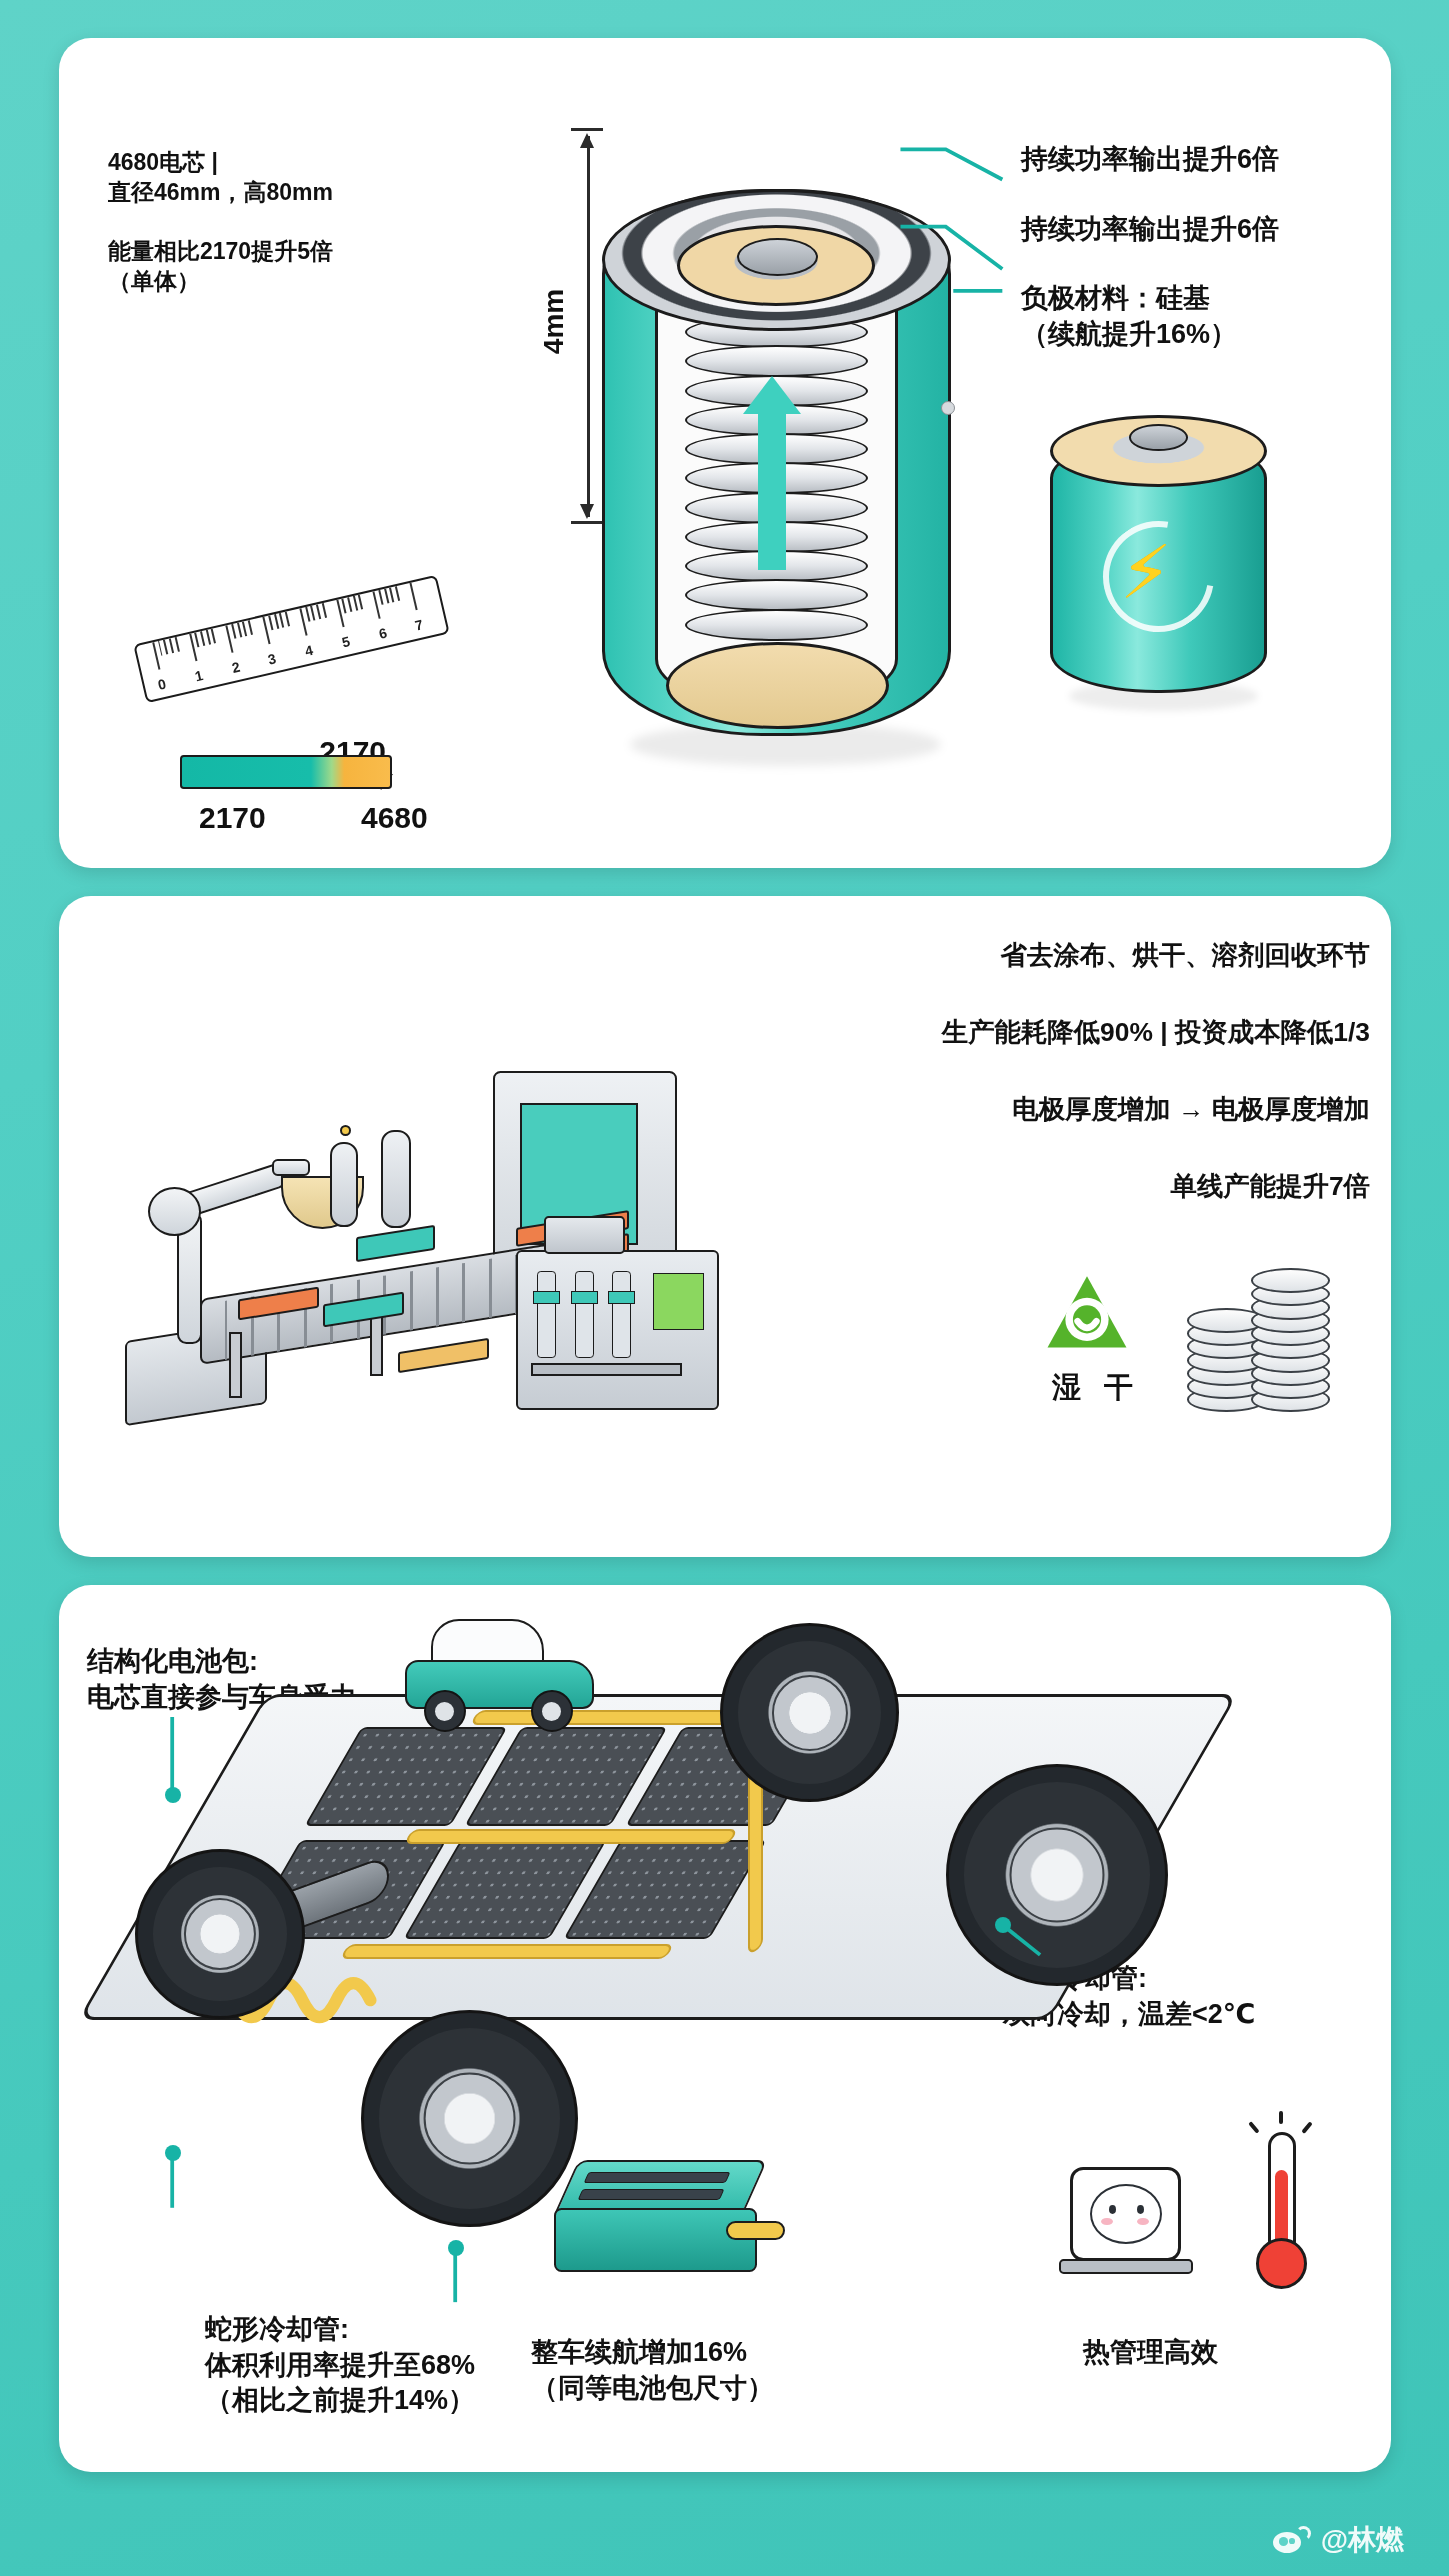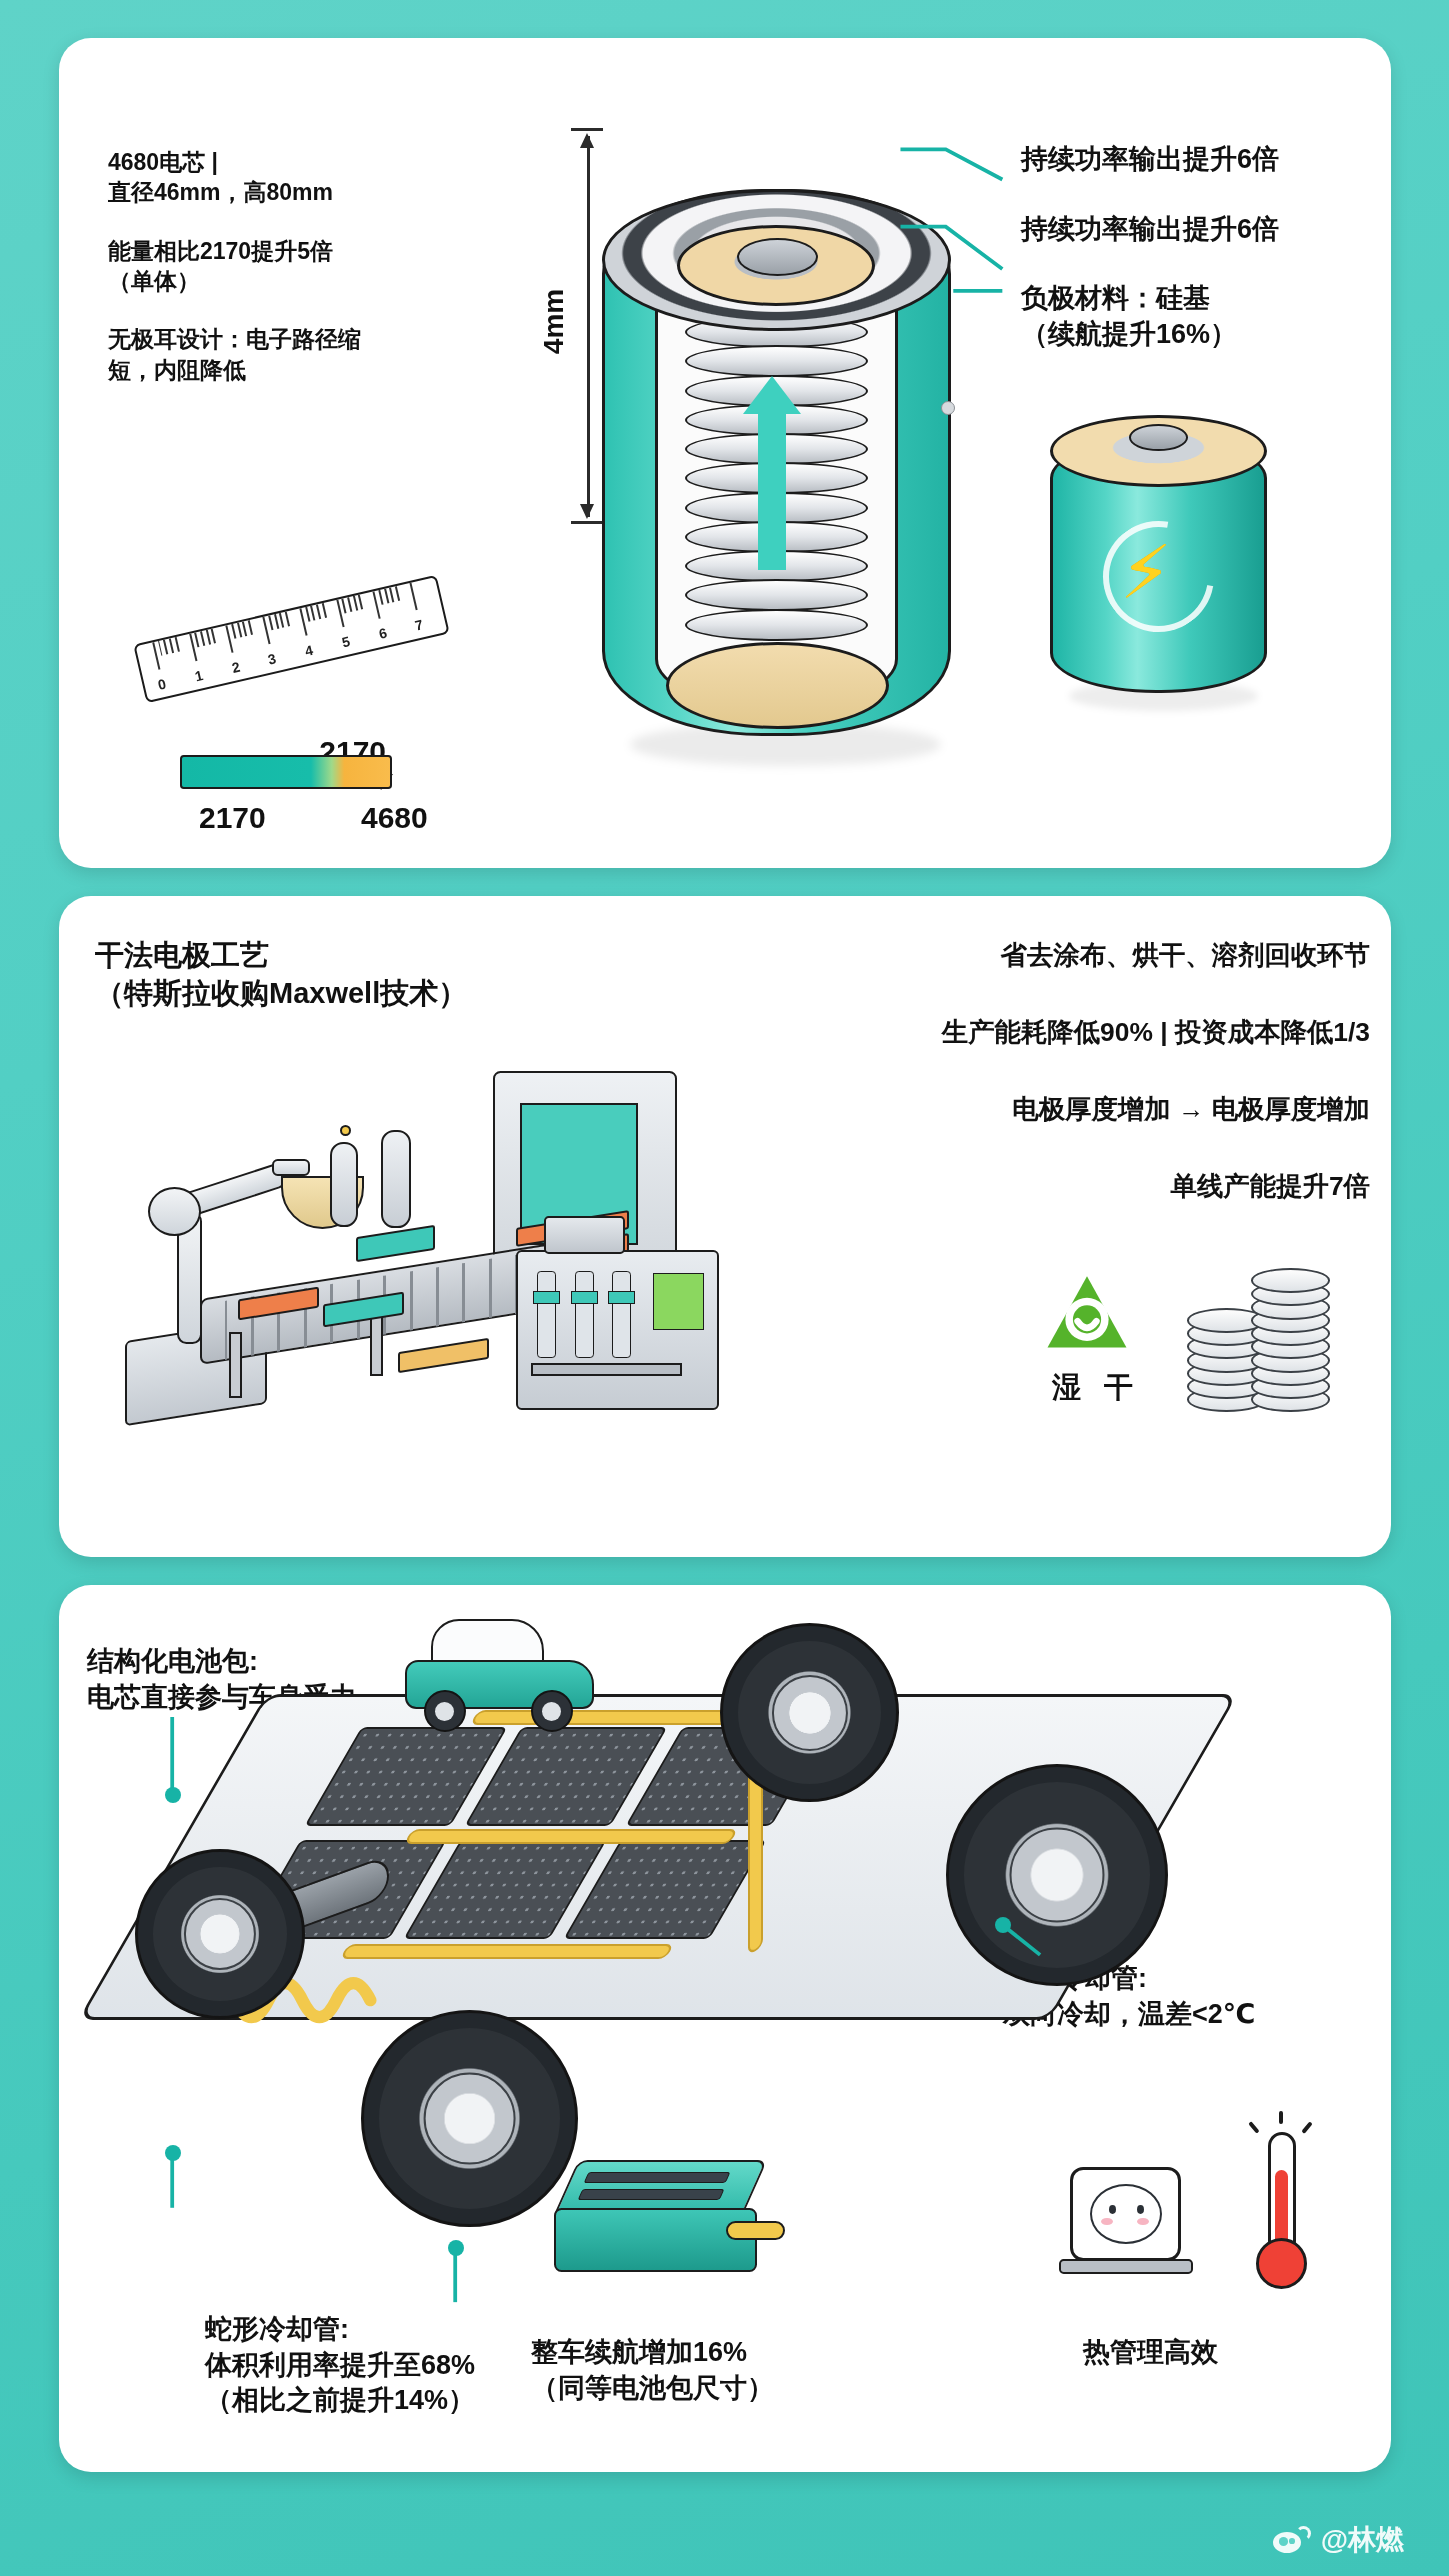--- a/index.html
+++ b/index.html
@@ -317,22 +317,20 @@
 </head>
 <body>
 
 <section class="panel" id="panel-cell">
 
   <div class="p1-left">
     <div class="txt blk">4680电芯 |
 直径46mm，高80mm</div>
     <div class="txt blk">能量相比2170提升5倍
 （单体）</div>
-    <div class="txt blk">无极耳设计：电子路径缩
-短，内阻降低</div>
   </div>
 
 
   <div class="dim-side">
     <span class="tT"></span>
     <span class="tB"></span>
     <span class="vbar"></span>
     <span class="aT"></span>
     <span class="aB"></span>
     <span class="vlbl txt">4mm</span>
@@ -436,22 +434,20 @@
     <div class="mnum txt">2170</div>
     <div class="mtri"></div>
   </div>
   <div class="gradbar"></div>
   <div class="grad-lbl txt" id="grad-lbl-left">2170</div>
   <div class="grad-lbl txt" id="grad-lbl-right">4680</div>
 </section>
 
 <section class="panel" id="panel-dry">
 
-  <div class="txt p2-title">干法电极工艺
-（特斯拉收购Maxwell技术）</div>
 
   <div class="p2-right">
     <div class="txt ln">省去涂布、烘干、溶剂回收环节</div>
     <div class="txt ln">生产能耗降低90% | 投资成本降低1/3</div>
     <div class="txt ln">电极厚度增加 → 电极厚度增加</div>
     <div class="txt ln">单线产能提升7倍</div>
   </div>
 
   <div class="factory">
     <div class="robot-base"></div>

